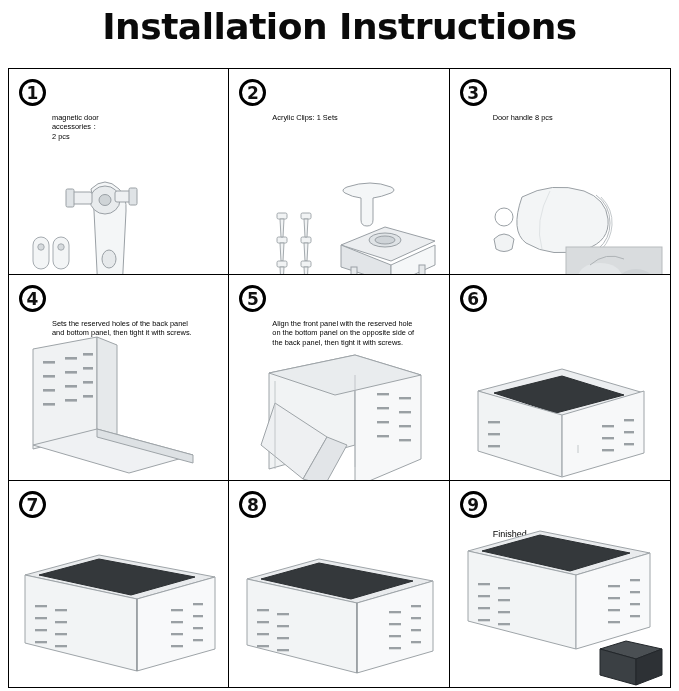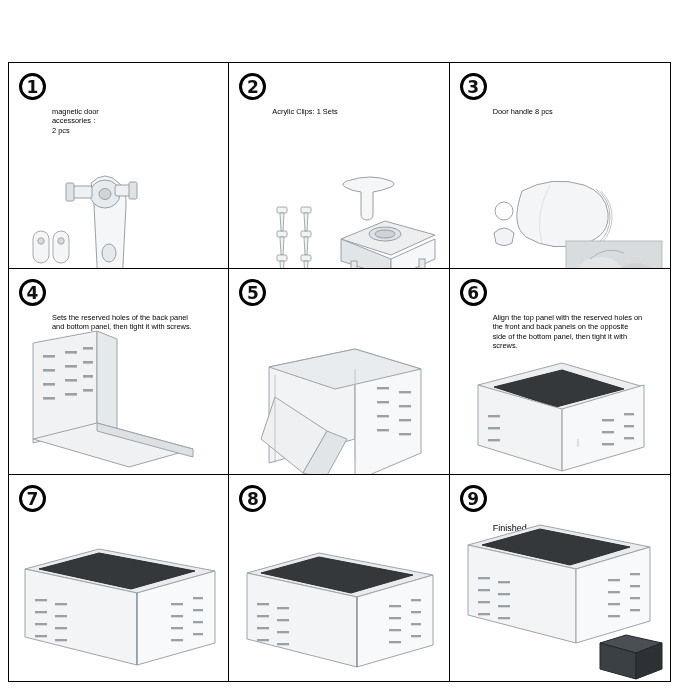--- a/index.html
+++ b/index.html
@@ -100,20 +100,21 @@
     inset: 0;
     pointer-events: none;
   }
   svg { display: block; }
 </style>
 </head>
 <body>
 
 <div class="page">
 
+  <div class="title">Installation Instructions</div>
 
   <div class="grid">
 
     <div class="cell">
       <div class="step-head">
         <div class="num">1</div>
         <div class="instr" style="white-space:pre-line">magnetic door
 accessories：
 2 pcs</div>
       </div>
@@ -264,20 +265,21 @@
               <rect x="74" y="120" width="10" height="2.6"></rect>
           </g>
         </svg>
       </div>
 
     </div>
 
     <div class="cell">
       <div class="step-head">
         <div class="num">5</div>
+        <div class="instr">Align the front panel with the reserved hole on the bottom panel on the opposite side of the back panel, then tight it with screws.</div>
       </div>
       <div class="art">
         <svg width="221" height="206" viewBox="0 0 221 206">
           <g stroke="#9ea4a8" stroke-width="1" fill="#f5f7f8">
 
             <path d="M40 98 l86 -18 l0 90 l-86 24 z" fill="#f1f3f4"></path>
             <path d="M126 80 l66 20 l0 84 l-66 28 z" fill="#f7f8f9"></path>
             <path d="M40 98 l86 -18 l66 20 l-86 20 z" fill="#e9ecee"></path>
 
             <path d="M46 128 l52 34 l-24 42 l-42 -34 z" fill="#eef0f2"></path>
@@ -298,21 +300,20 @@
               <path d="M126 100 l0 92"></path>
           </g>
         </svg>
       </div>
 
     </div>
 
     <div class="cell">
       <div class="step-head">
         <div class="num">6</div>
-        <div class="instr">Align the top panel with the reserved holes on the front and back panels on the opposite side of the bottom panel, then tight it with screws.</div>
       </div>
       <div class="art">
         <svg width="221" height="206" viewBox="0 0 221 206">
           <g stroke="#9ea4a8" stroke-width="1">
 
             <path d="M28 116 l84 -22 l82 24 l-84 24 z" fill="#eceef0"></path>
             <path d="M44 118 l68 -17 l62 19 l-68 18 z" fill="#34383b" stroke="#2b2f32"></path>
 
             <path d="M28 116 l84 24 l0 62 l-84 -26 z" fill="#f1f3f4"></path>
 

